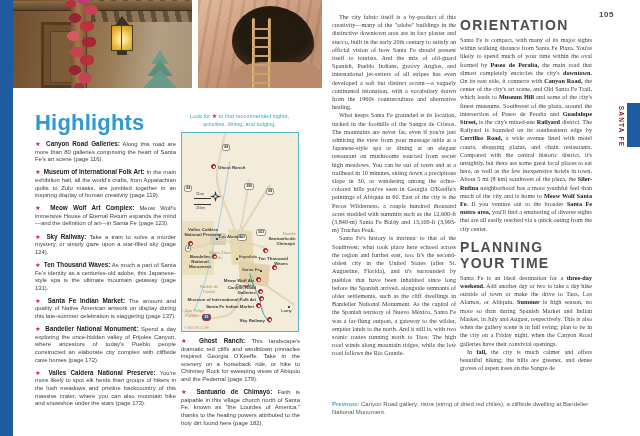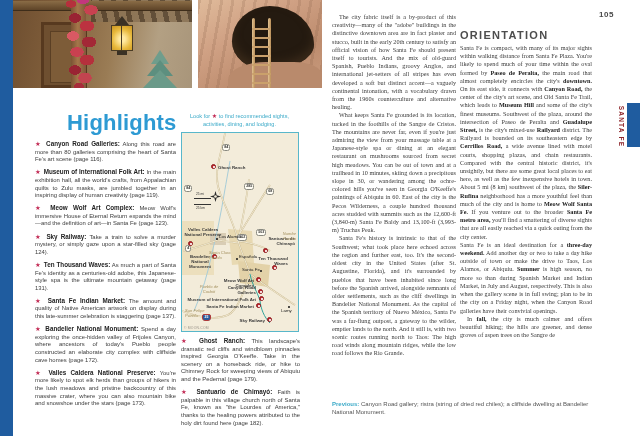--- a/index.html
+++ b/index.html
@@ -61,21 +61,21 @@
   .p2-cave{position:absolute;left:34px;top:6px;width:82px;height:64px;background:#241a10;
     border-radius:46% 54% 58% 42% / 55% 60% 40% 45%;box-shadow:inset 0 -6px 10px #3a2a1a;}
   .p2-ledge{position:absolute;left:30px;top:62px;width:94px;height:26px;background:#b98a6c;
     border-radius:40% 30% 0 0 / 70% 50% 0 0;}
   .p2-ladder{position:absolute;left:52px;top:18px;width:24px;height:70px;}
   .p2-ladder .pole{position:absolute;top:0;width:3px;height:70px;background:linear-gradient(90deg,#e3c493,#b98e58);border-radius:2px;}
   .p2-ladder .pole.l{left:2px;} .p2-ladder .pole.r{left:18px;}
   .p2-ladder .rung{position:absolute;left:2px;width:19px;height:2px;background:#caa06b;border-radius:1px;}
 
   
-  .hl-title{position:absolute;left:35px;top:95px;font-size:22px;font-weight:bold;color:#2d9ad3;letter-spacing:.2px;margin-left:32px;}
+  .hl-title{position:absolute;left:35px;top:95px;font-size:22px;font-weight:bold;color:#2d9ad3;letter-spacing:.2px;}
   .hl-note{position:absolute;left:179px;top:112px;width:121px;text-align:center;
     font-size:5.6px;line-height:1.4;color:#3baac8;}
   .hl-note .star{color:#c22a54;font-size:6px;}
   .hl-list{position:absolute;left:35px;top:140px;width:141px;}
   .hl-list2{position:absolute;left:181px;top:337px;width:119px;}
   .hl-item{margin:0 0 4.5px 0;font-size:5.9px;line-height:1.29;color:#3c3c3c;text-align:justify;}
   .hl-item .star{color:#c22a54;font-size:6.4px;letter-spacing:1px;}
   .hl-item b{font-size:6.3px;color:#222;}
 
   
@@ -98,21 +98,21 @@
   .compass{position:absolute;}
 
   
   .col{position:absolute;top:13px;height:386px;overflow:hidden;}
   .col1{left:332px;width:124px;}
   .col2{left:460px;width:132px;}
   .body-p{font-family:"Liberation Serif",serif;font-size:6.2px;line-height:8.2px;
     color:#3b3b3b;text-align:justify;margin:0;}
   .body-p.indent{text-indent:7px;}
   .body-p b{color:#222;}
-  .sec-head{font-size:11px;font-weight:bold;letter-spacing:1.3px;color:#4d4d4d;margin:16px 0 3px 0;}
+  .sec-head{font-size:14px;font-weight:bold;letter-spacing:1.3px;color:#4d4d4d;margin:4px 0 3px 0;}
   .sec-head.second{margin-top:6px;}
 
   
   .caption{position:absolute;left:332px;top:400px;width:262px;font-size:6px;line-height:1.4;color:#555;margin:0;}
   .caption .prev{color:#3baac8;font-weight:bold;}
 </style>
 </head>
 <body>
 
 <div class="spine"></div>
@@ -285,20 +285,21 @@
 
 <div class="col col1">
   <p class="body-p indent">The city fabric itself is a by-product of this creativity—many of the "adobe" buildings in the distinctive downtown area are in fact plaster and stucco, built in the early 20th century to satisfy an official vision of how Santa Fe should present itself to tourists. And the mix of old-guard Spanish, Pueblo Indians, groovy Anglos, and international jet-setters of all stripes has even developed a soft but distinct accent—a vaguely continental intonation, with a vocabulary drawn from the 1960s counterculture and alternative healing.</p>
   <p class="body-p indent">What keeps Santa Fe grounded is its location, tucked in the foothills of the Sangre de Cristos. The mountains are never far, even if you're just admiring the view from your massage table at a Japanese-style spa or dining at an elegant restaurant on mushrooms sourced from secret high meadows. You can be out of town and at a trailhead in 10 minutes, skiing down a precipitous slope in 30, or wandering among the ochre-colored hills you've seen in Georgia O'Keeffe's paintings of Abiquiu in 60. East of the city is the Pecos Wilderness, a couple hundred thousand acres studded with summits such as the 12,600-ft (3,840-m) Santa Fe Baldy and 13,100-ft (3,993-m) Truchas Peak.</p>
   <p class="body-p indent">Santa Fe's history is intrinsic to that of the Southwest; what took place here echoed across the region and further east, too. It's the second-oldest city in the United States (after St. Augustine, Florida), and it's surrounded by pueblos that have been inhabited since long before the Spanish arrived, alongside remnants of older settlements, such as the cliff dwellings in Bandelier National Monument. As the capital of the Spanish territory of Nuevo México, Santa Fe was a far-flung outpost, a gateway to the wilder, emptier lands to the north. And it still is, with two scenic routes running north to Taos: The high road winds along mountain ridges, while the low road follows the Rio Grande.</p>
 </div>
 
 <div class="col col2">
   <h2 class="sec-head">ORIENTATION</h2>
   <p class="body-p"><span>Santa Fe is compact, with many of its major sights within walking distance from Santa Fe Plaza. You're likely to spend much of your time within the oval formed by </span><b>Paseo de Peralta,</b><span> the main road that almost completely encircles the city's </span><b>downtown.</b><span> On its east side, it connects with </span><b>Canyon Road,</b><span> the center of the city's art scene, and Old Santa Fe Trail, which leads to </span><b>Museum Hill</b><span> and some of the city's finest museums. Southwest of the plaza, around the intersection of Paseo de Peralta and </span><b>Guadalupe Street,</b><span> is the city's mixed-use </span><b>Railyard</b><span> district. The Railyard is bounded on its southeastern edge by </span><b>Cerrillos Road,</b><span> a wide avenue lined with motel courts, shopping plazas, and chain restaurants. Compared with the central historic district, it's unsightly, but there are some great local places to eat here, as well as the few inexpensive hotels in town. About 5 mi (8 km) southwest of the plaza, the </span><b>Siler-Rufina</b><span> neighborhood has a more youthful feel than much of the city and is home to </span><b>Meow Wolf Santa Fe.</b><span> If you venture out to the broader </span><b>Santa Fe metro area,</b><span> you'll find a smattering of diverse sights that are all easily reached via a quick outing from the city center.</span></p>
+  <h2 class="sec-head second">PLANNING YOUR TIME</h2>
   <p class="body-p"><span>Santa Fe is an ideal destination for a </span><b>three-day weekend.</b><span> Add another day or two to take a day hike outside of town or make the drive to Taos, Los Alamos, or Abiquiu. </span><b>Summer</b><span> is high season, no more so than during Spanish Market and Indian Market, in July and August, respectively. This is also when the gallery scene is in full swing; plan to be in the city on a Friday night, when the Canyon Road galleries have their convivial openings.</span></p>
   <p class="body-p indent"><span>In </span><b>fall,</b><span> the city is much calmer and offers beautiful hiking; the hills are greener, and dense groves of aspen trees on the Sangre de</span></p>
 </div>
 
 <p class="caption">
   <b class="prev">Previous:</b>
   <span>Canyon Road gallery; ristra (string of dried red chiles); a cliffside dwelling at Bandelier National Monument.</span>
 </p>
 
 </body></html>

